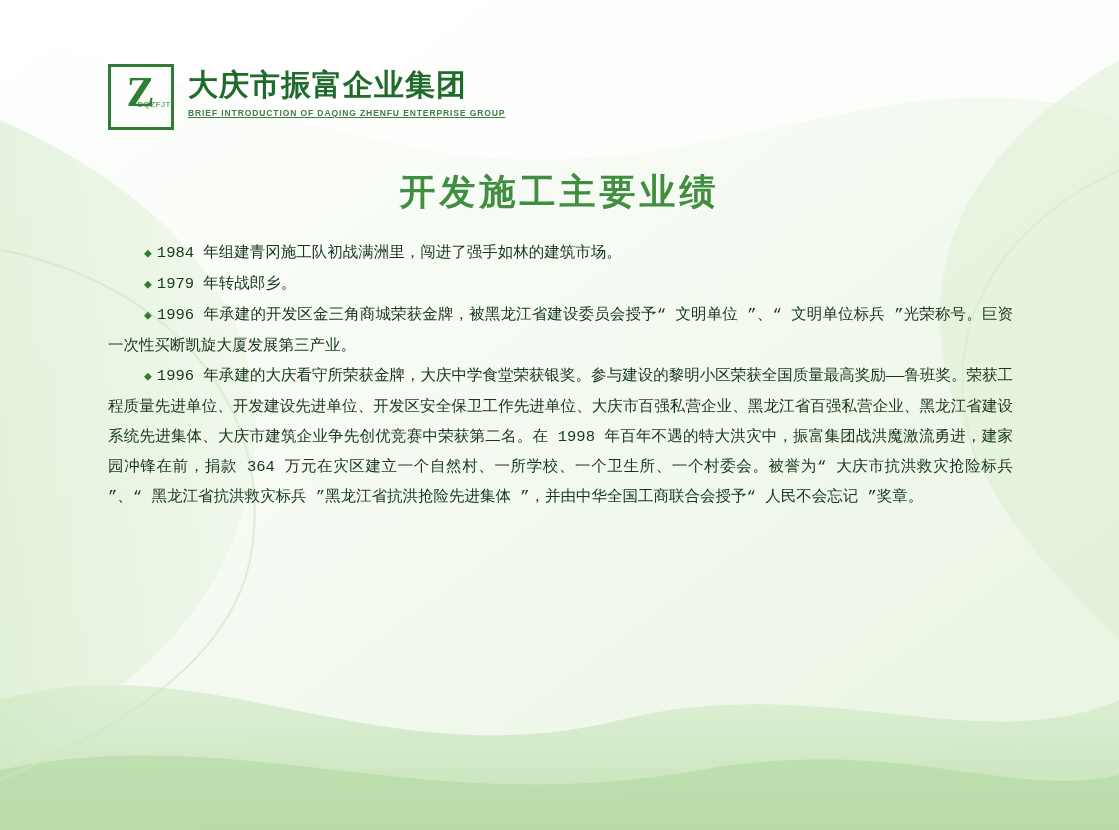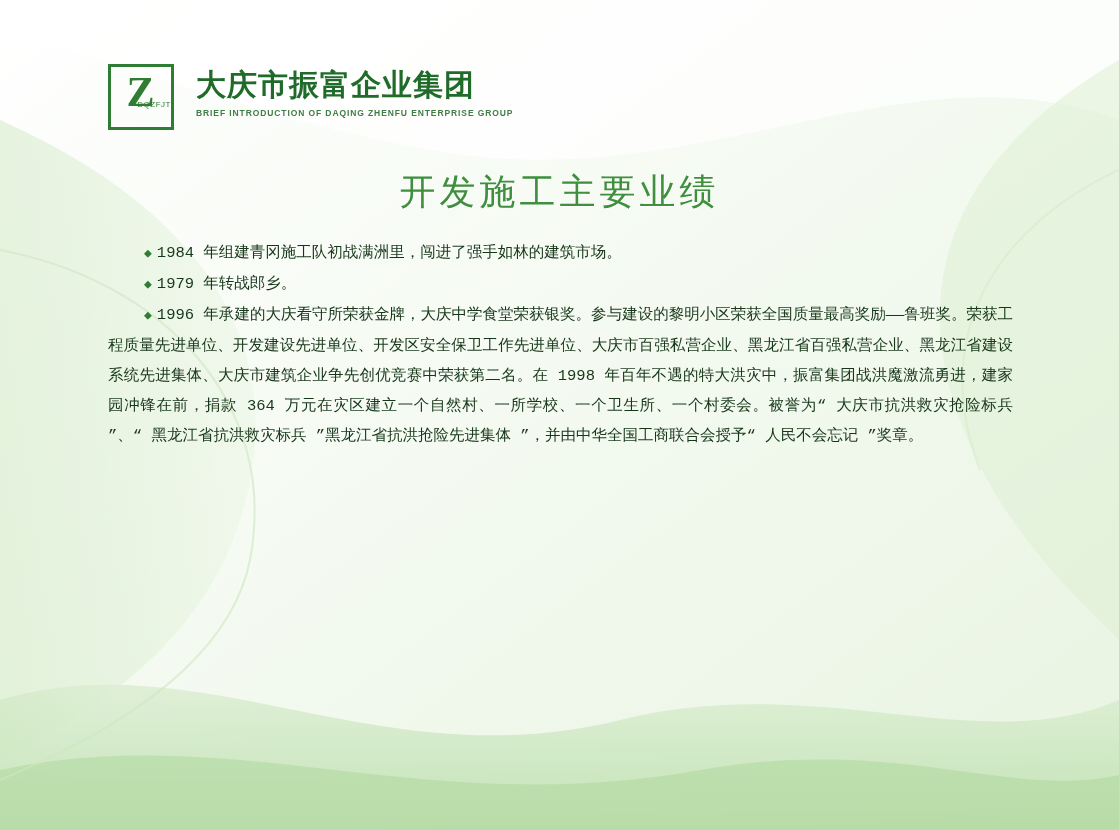--- a/index.html
+++ b/index.html
@@ -66,49 +66,50 @@
     position: absolute;
     left: 0;
     right: 0;
     bottom: 18px;
     text-align: right;
     font-size: 8px;
     color: #2f7d32;
     letter-spacing: 0.5px;
   }
   .logo-text {
-    margin-left: 22px;
+    margin-left: 14px;
     padding-top: 6px;
   }
   .company-name {
     font-family: "Liberation Serif", serif;
     font-size: 30px;
     font-weight: bold;
     color: #1f6b2a;
     letter-spacing: 1px;
     line-height: 34px;
   }
   .company-en {
     margin-top: 6px;
     font-size: 8.5px;
     color: #3f7d45;
     letter-spacing: 0.9px;
     font-weight: bold;
+    text-decoration: underline;
   }
 
   
   .page-title {
     position: absolute;
     left: 0;
     right: 0;
     top: 168px;
     text-align: center;
     font-family: "Liberation Serif", serif;
     font-size: 36px;
-    font-weight: normal;
+    font-weight: bold;
     color: #3f8f3e;
     letter-spacing: 4px;
     text-shadow: 1px 1px 0 rgba(255,255,255,0.85);
   }
 
   
   .body-block {
     position: absolute;
     left: 108px;
     top: 238px;
@@ -181,20 +182,23 @@
         <span class="bullet">◆</span><span>1984 年组建青冈施工队初战满洲里，闯进了强手如林的建筑市场。</span>
       </p>
 
       <p class="para">
         <span class="bullet">◆</span><span>1979 年转战郎乡。</span>
       </p>
 
 
 
 
+      <p class="para">
+        <span class="bullet">◆</span><span>1996 年承建的开发区金三角商城荣获金牌，被黑龙江省建设委员会授予“ 文明单位 ”、“ 文明单位标兵 ”光荣称号。巨资一次性买断凯旋大厦发展第三产业。</span>
+      </p>
 
 
       <p class="para">
         <span class="bullet">◆</span><span>1996 年承建的大庆看守所荣获金牌，大庆中学食堂荣获银奖。参与建设的黎明小区荣获全国质量最高奖励——鲁班奖。荣获工程质量先进单位、开发建设先进单位、开发区安全保卫工作先进单位、大庆市百强私营企业、黑龙江省百强私营企业、黑龙江省建设系统先进集体、大庆市建筑企业争先创优竞赛中荣获第二名。在 1998 年百年不遇的特大洪灾中，振富集团战洪魔激流勇进，建家园冲锋在前，捐款 364 万元在灾区建立一个自然村、一所学校、一个卫生所、一个村委会。被誉为“ 大庆市抗洪救灾抢险标兵 ”、“ 黑龙江省抗洪救灾标兵 ”黑龙江省抗洪抢险先进集体 ”，并由中华全国工商联合会授予“ 人民不会忘记 ”奖章。</span>
       </p>
 
     </div>
 
   </div>
 </div>

